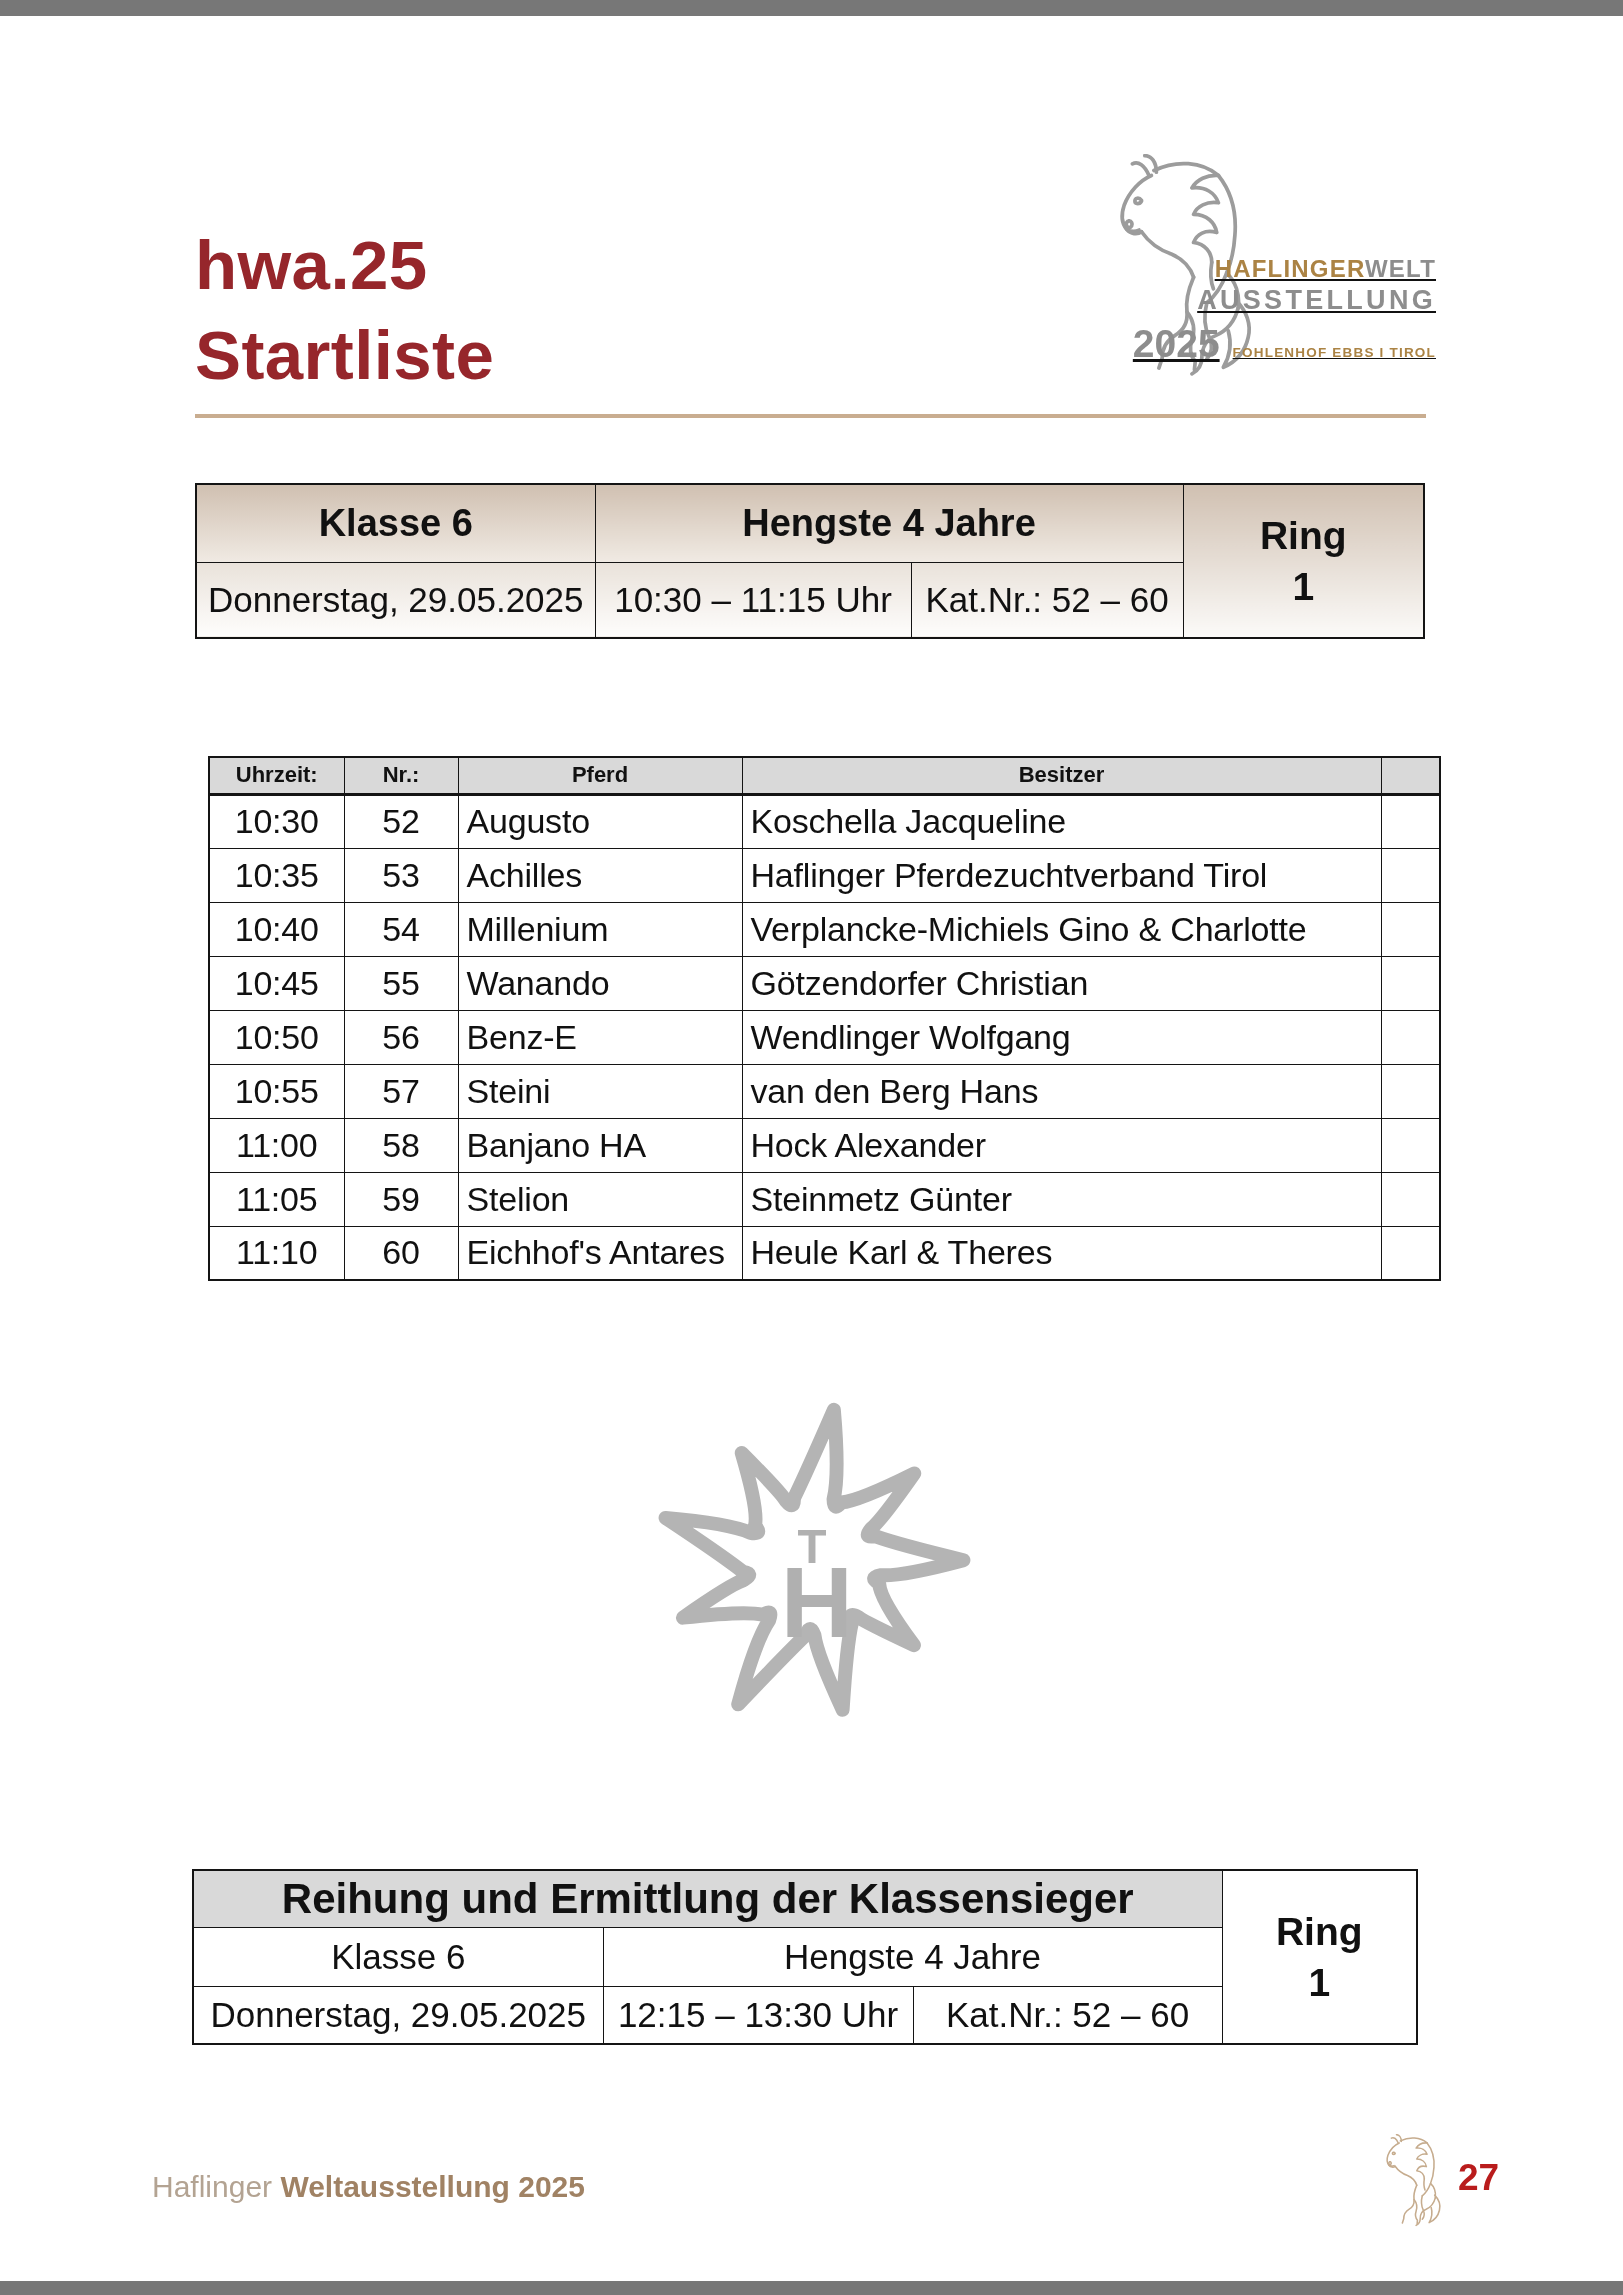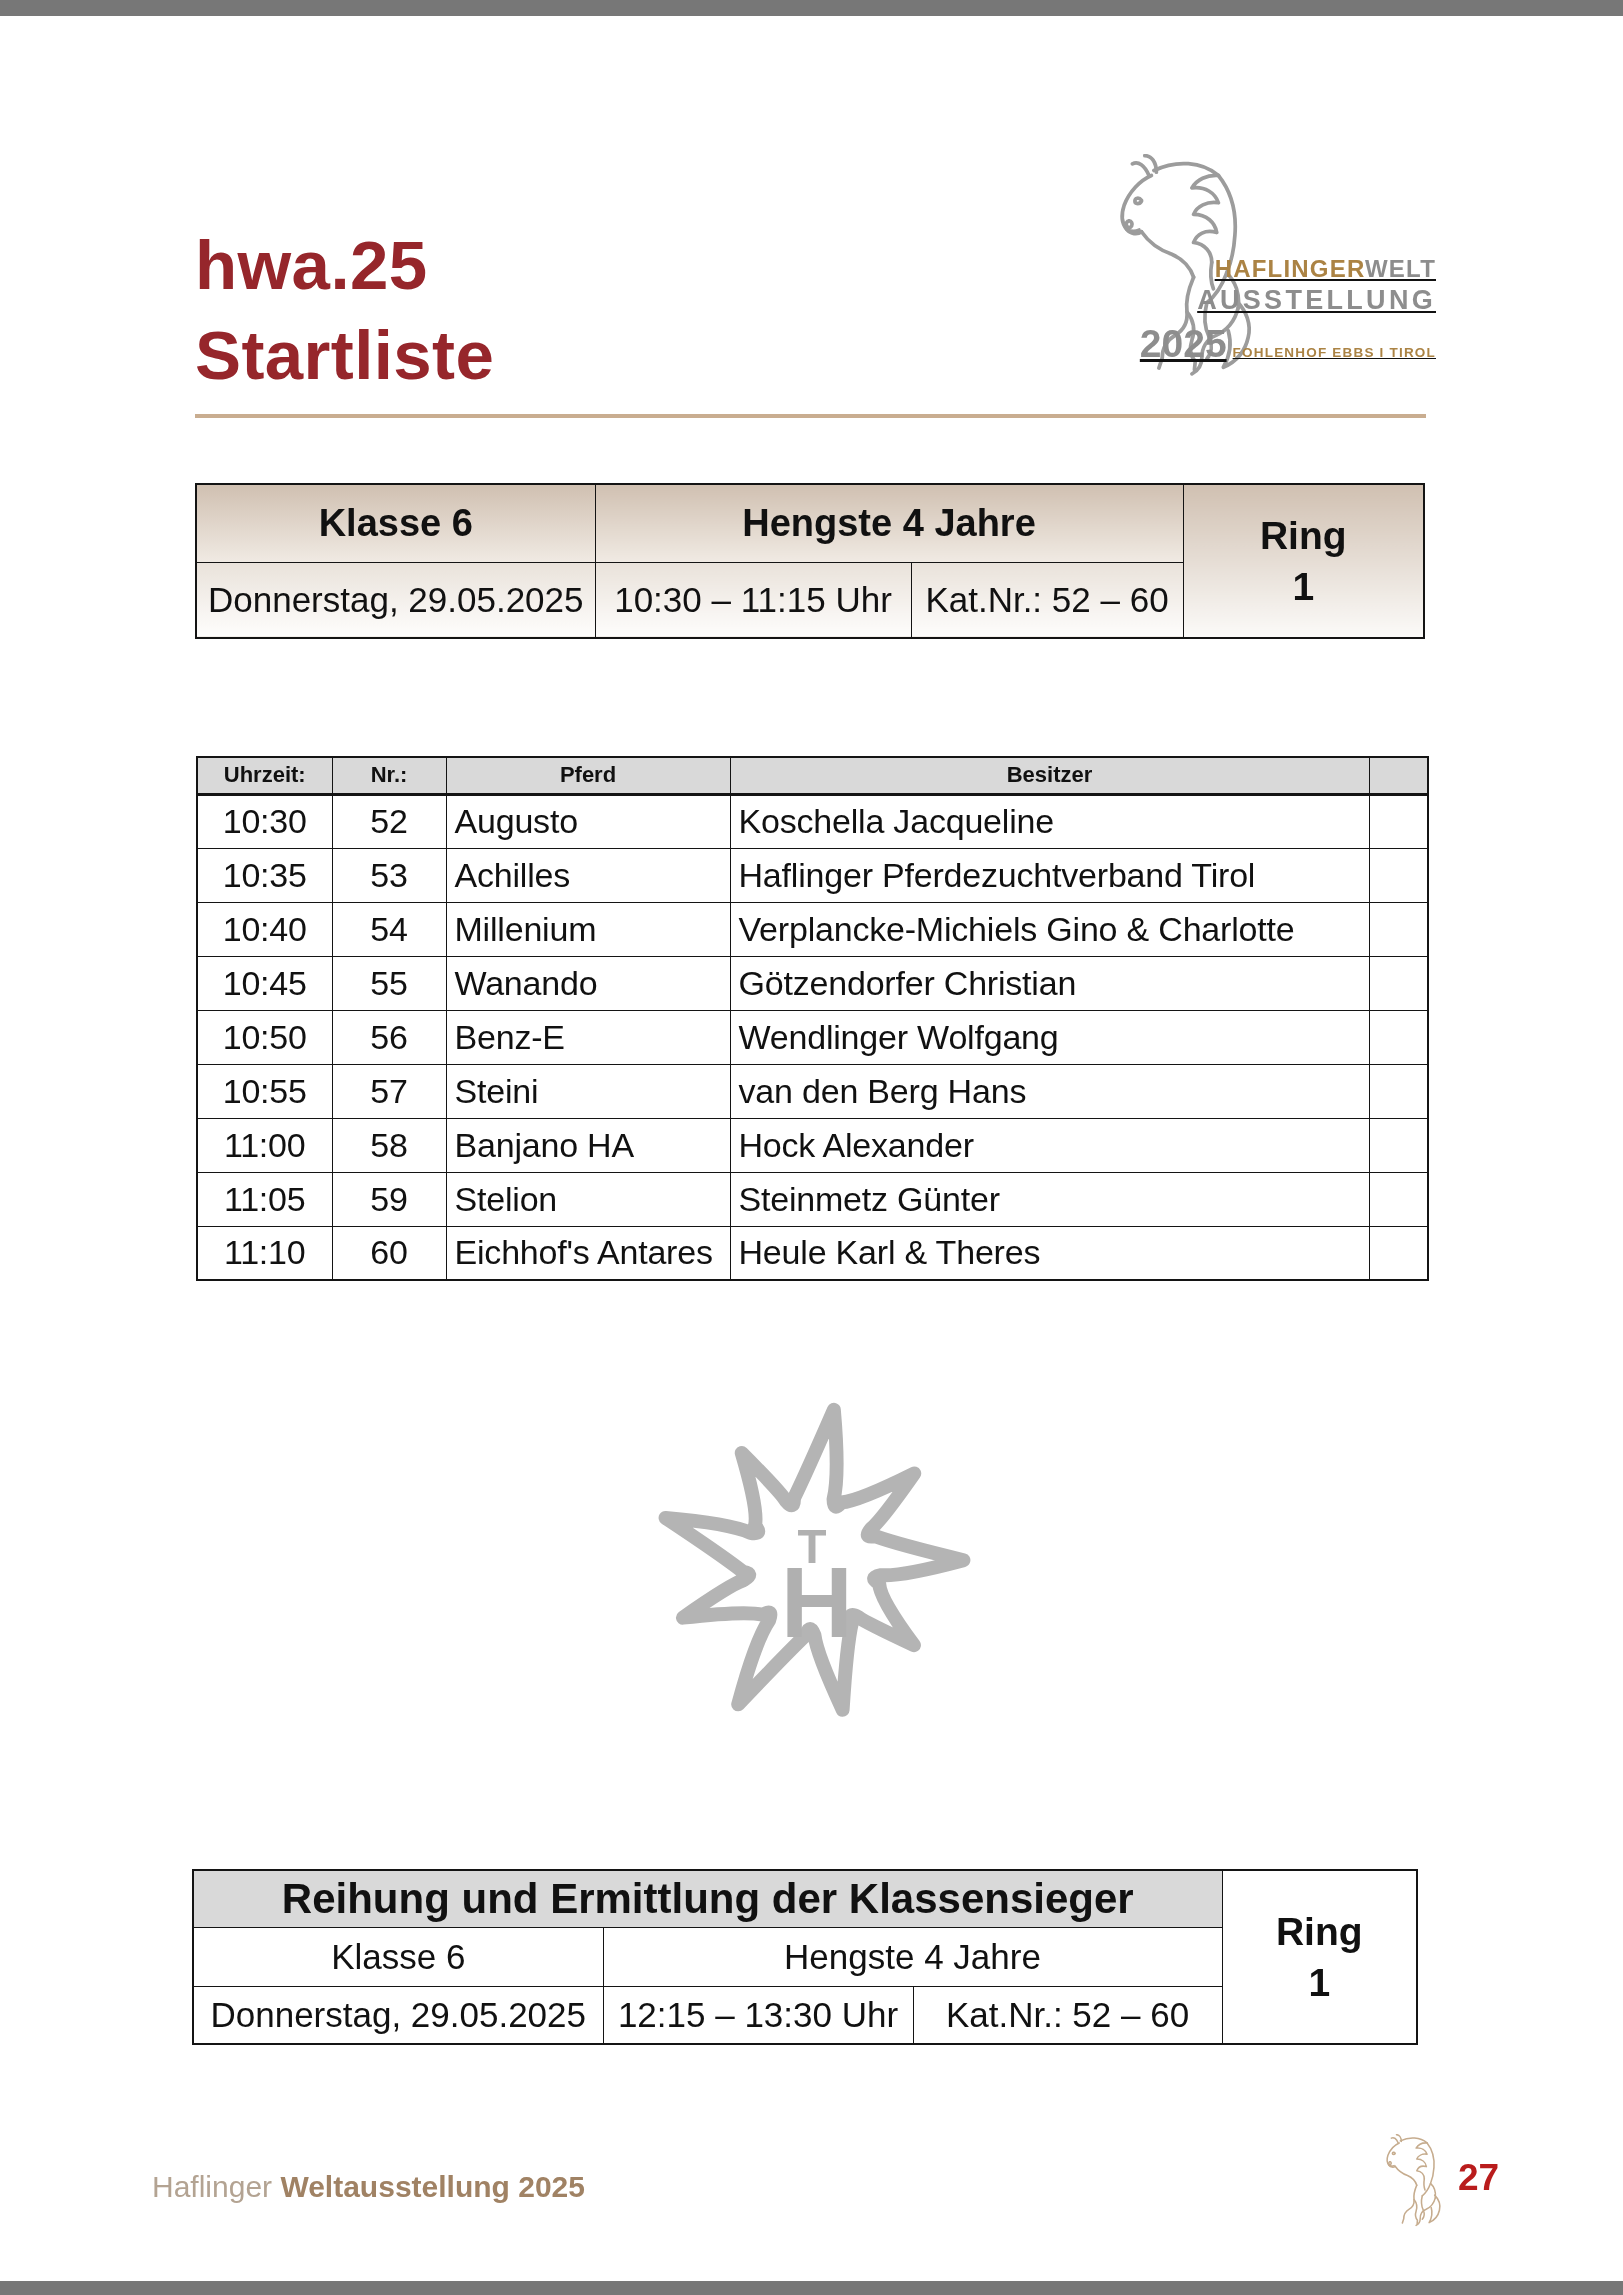--- a/index.html
+++ b/index.html
@@ -14,41 +14,41 @@
     font-size:69px; line-height:90px; color:#96262b; letter-spacing:0.4px; }
   .title-rule { position:absolute; left:195px; top:398px; width:1231px; height:4.1px; background:#c9ad90; }
 
   
   .logo { position:absolute; left:1097px; top:136px; width:339px; height:256px; }
   .logo-horse { position:absolute; left:0; top:1.6px; width:175px; height:248px; color:#9c9c9c; }
   .logo-text { position:absolute; right:0; top:103px; text-align:right; white-space:nowrap;text-decoration:underline; }
   .logo-l1 { font-weight:700; font-size:24px; letter-spacing:1.2px; }
   .logo-l1 .gold { color:#ab8344; } .logo-l1 .gray { color:#8d8d8d; }
   .logo-l2 { font-weight:700; font-size:27px; letter-spacing:3.3px; color:#8d8d8d; margin-top:1.6px; }
-  .logo-l3 { margin-top:6.6px; display:flex; justify-content:flex-end; align-items:baseline; gap:6px; }
+  .logo-l3 { margin-top:6.6px; display:flex; justify-content:flex-end; align-items:baseline; gap:13px; }
   .logo-year { font-weight:700; font-size:39px; color:#8d8d8d; }
   .logo-venue { font-weight:700; font-size:13.5px; letter-spacing:1.2px; color:#ab8344; }
 
   
   table { border-collapse:collapse; table-layout:fixed; position:absolute; }
   td, th { border:1.6px solid #141414; vertical-align:middle; text-align:center; overflow:hidden; }
   table { border:2.5px solid #141414; }
 
   
   .session { left:195px; top:467px; width:1228px; }
   .session tr.r1 { height:78px; } .session tr.r2 { height:76px; }
   .session .b { font-weight:700; font-size:38px; }
   .session .n { font-size:35px; }
   .grad1 { background:linear-gradient(180deg,#d0c0b1 0%,#f0eae3 100%); }
   .grad2 { background:linear-gradient(180deg,#e9e2da 0%,#fefdfc 100%); }
   .grad-ring { background:linear-gradient(180deg,#d0c0b1 0%,#fbfaf8 100%); }
   .ring-cell { font-weight:700; font-size:39px; line-height:51px; }
 
   
-  .startlist { left:196px; top:740px; width:1231px; }
+  .startlist { left:208px; top:740px; width:1231px; }
   .startlist thead tr { height:37px; }
   .startlist th { background:#d9d9d9; font-weight:700; font-size:22px; border-bottom:3.3px solid #141414; }
   .startlist tbody tr { height:54px; }
   .startlist td { font-size:34px; letter-spacing:-0.2px; }
   .startlist td.left { text-align:left; padding-left:8px; }
 
   
   .watermark { position:absolute; left:648px; top:1357px; width:328px; height:385px; }
   .watermark text { font-family:"Liberation Sans","DejaVu Sans",sans-serif; font-weight:700; fill:#b0b0b0; }
 

